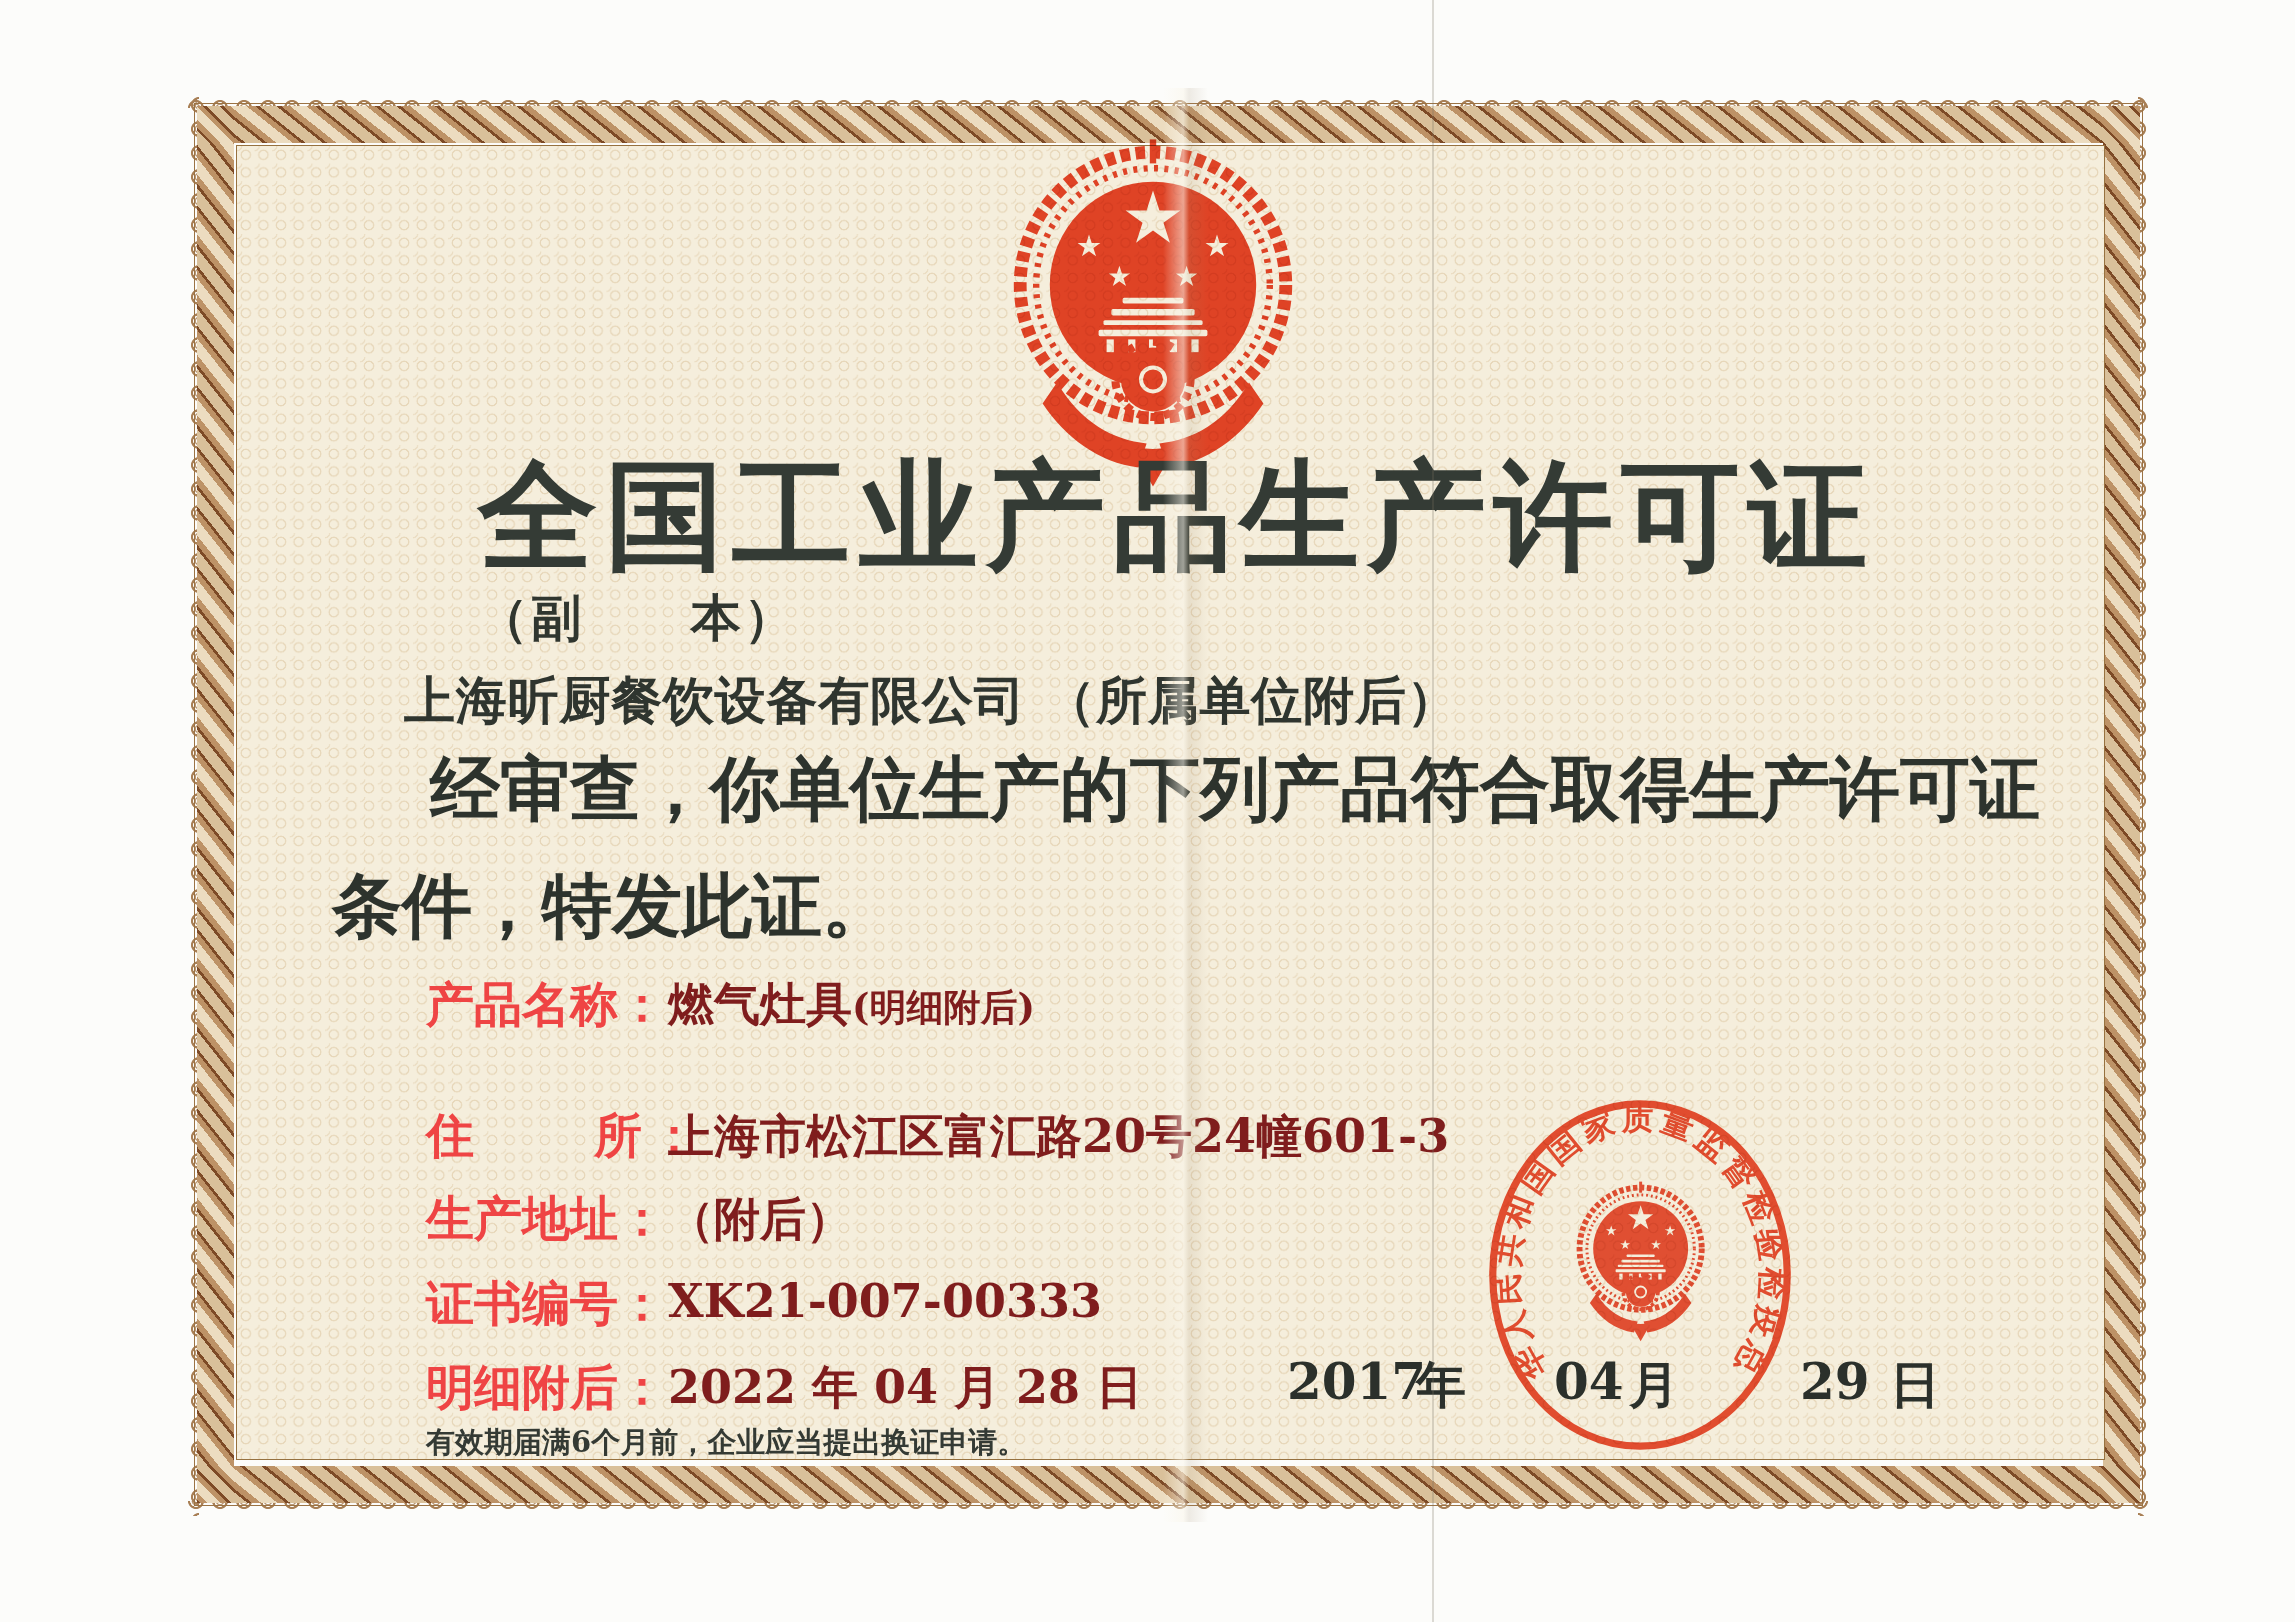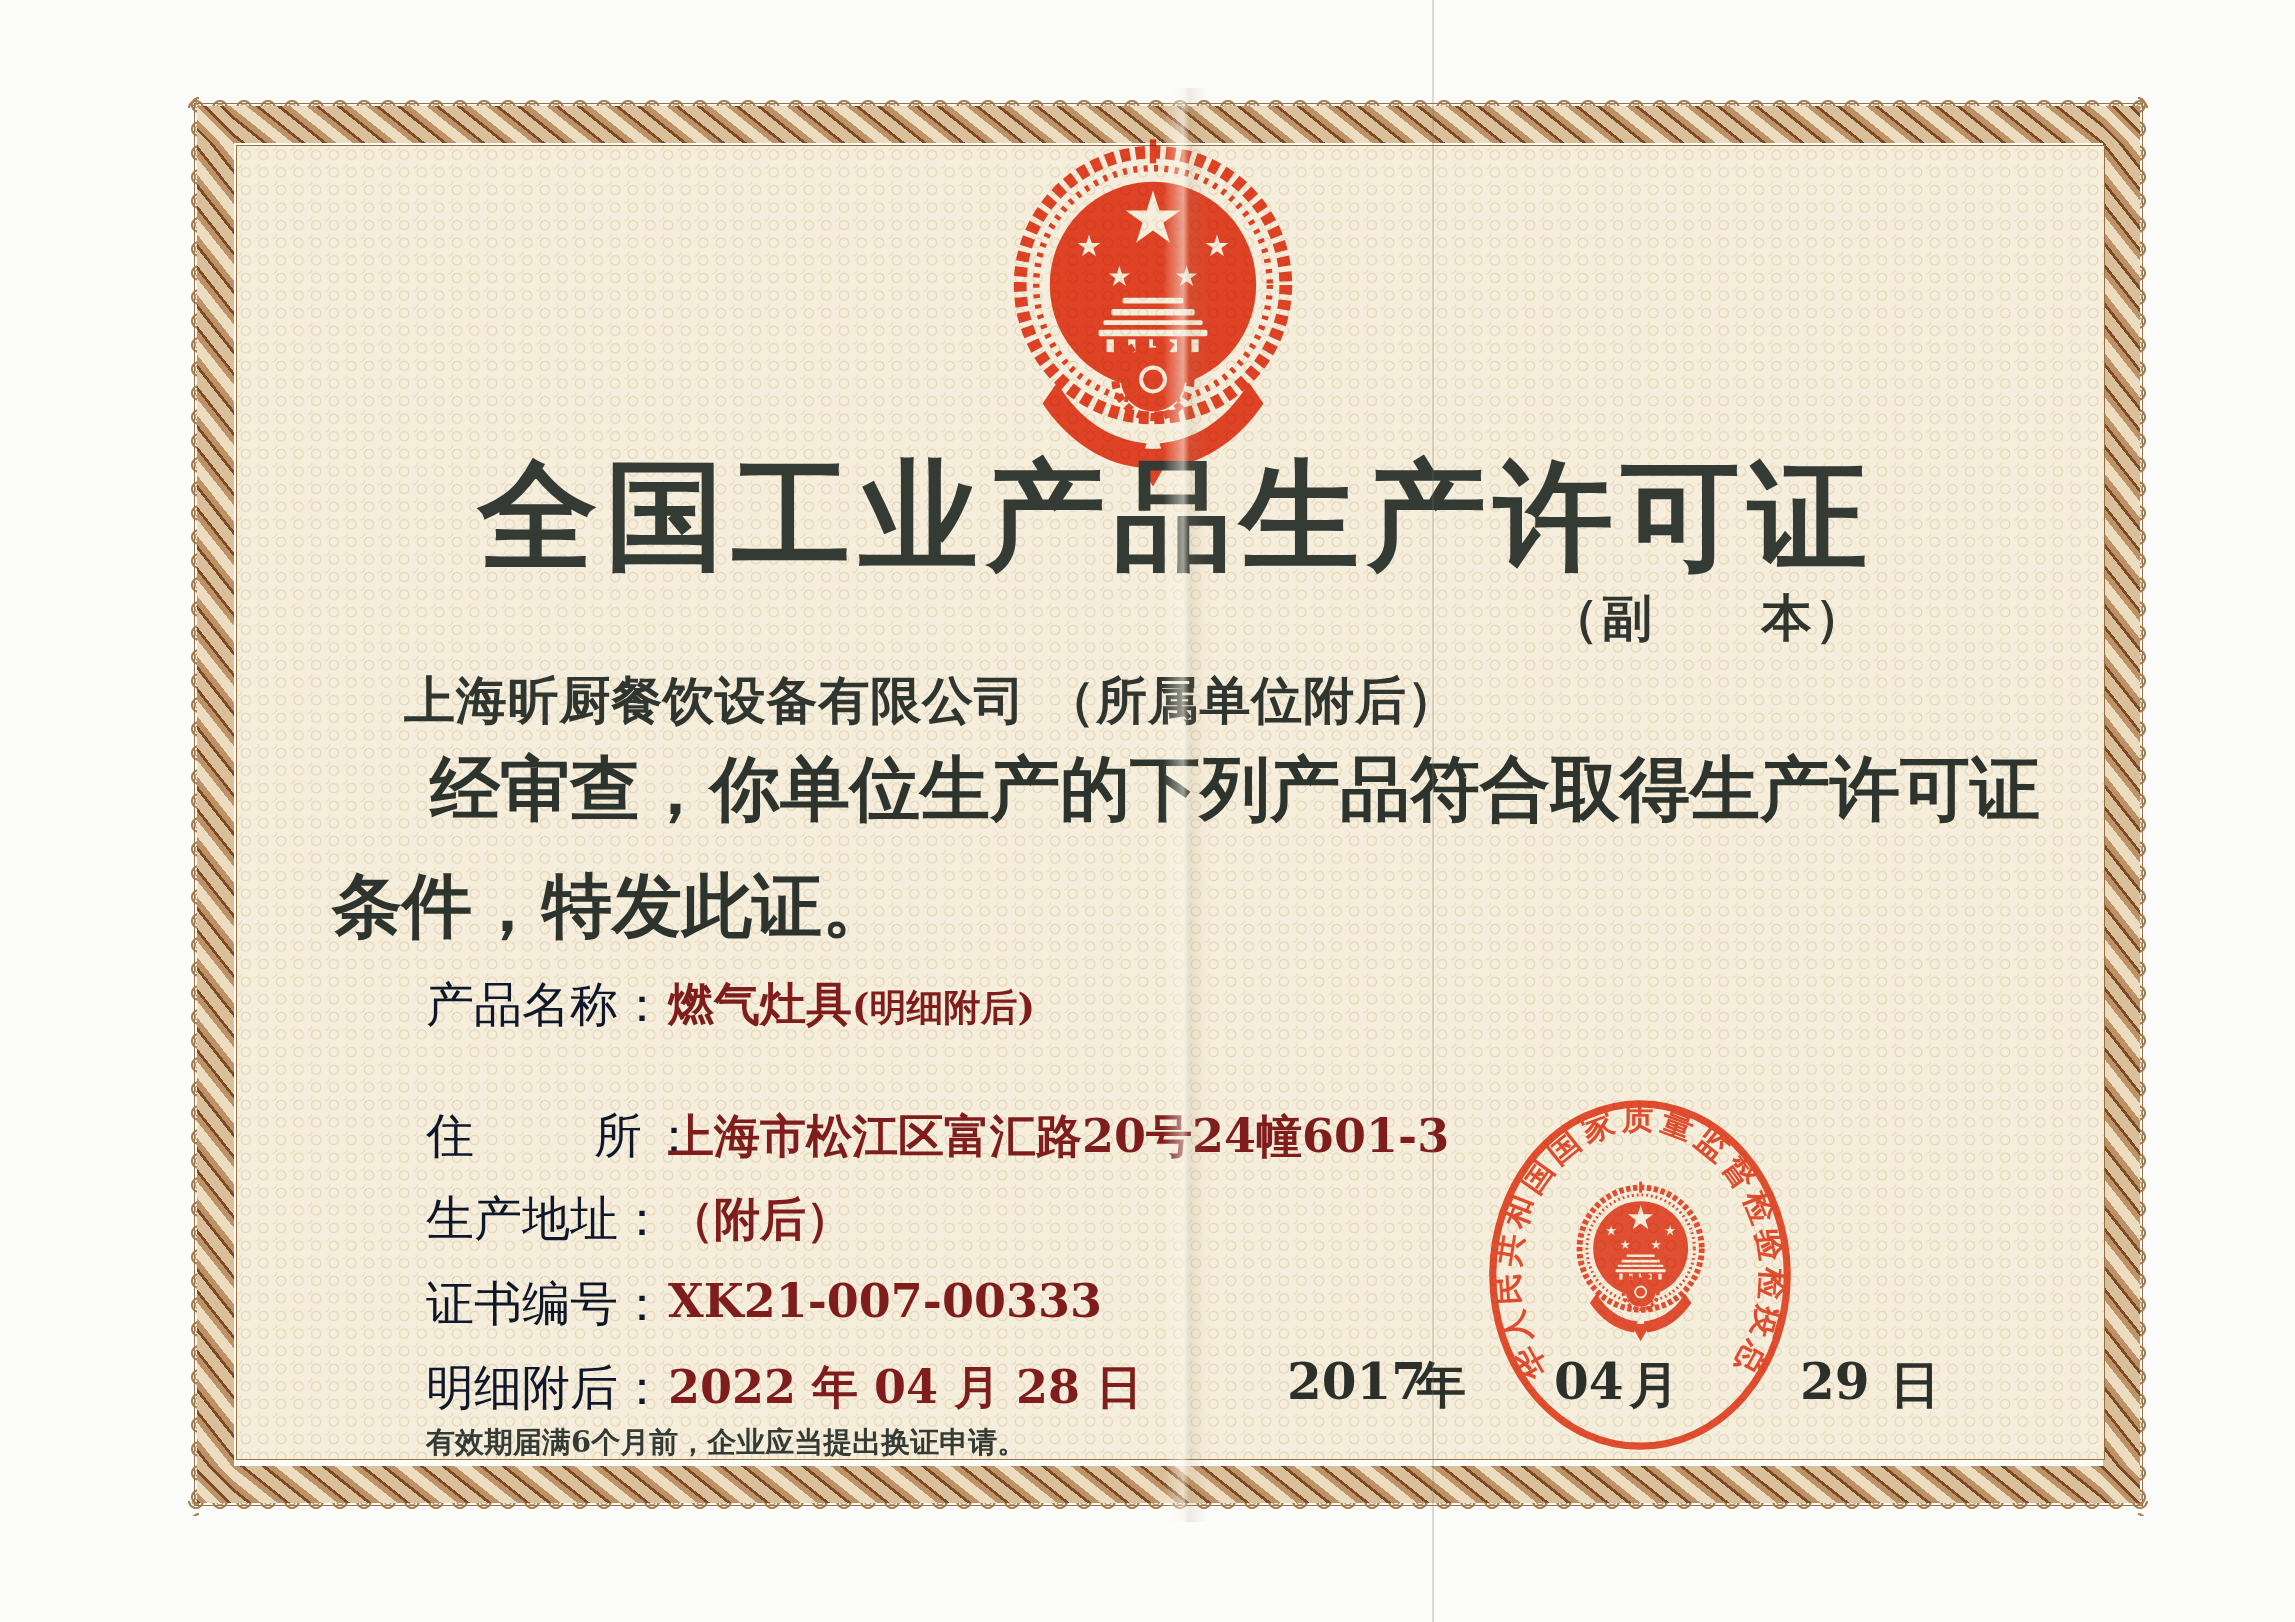--- a/index.html
+++ b/index.html
@@ -42,26 +42,26 @@
   .paper{position:absolute;inset:58px 54px 62px 58px;border:1.6px solid #96713f;
     background-color:#f5eedc;
     background-image:
       radial-gradient(circle 5.6px at 8.8px 8.8px, rgba(0,0,0,0) 3.7px, rgba(197,160,104,.30) 4px, rgba(197,160,104,.30) 5px, rgba(0,0,0,0) 5.6px),
       radial-gradient(circle 5.6px at 0px 0px, rgba(0,0,0,0) 3.7px, rgba(197,160,104,.22) 4px, rgba(197,160,104,.22) 5px, rgba(0,0,0,0) 5.6px);
     background-size:17.6px 17.6px;}
   
   .t{position:absolute;white-space:nowrap;color:#2f352f;line-height:1.12;}
   .title{left:300px;top:362px;width:1390px;text-align:center;
     font-size:119px;font-weight:700;letter-spacing:8px;color:#343b35;}
-  .subtitle{left:300px;top:503px;width:1390px;text-align:right;
+  .subtitle{left:300px;top:503px;width:1390px;text-align:left;
     font-size:50px;font-weight:600;letter-spacing:3.2px;color:#30362f;}
   .company{left:226px;top:585px;font-size:51px;font-weight:700;letter-spacing:0.8px;}
   .para1{left:252px;top:663px;font-size:70px;font-weight:700;color:#2d332d;}
   .para2{left:154px;top:780px;font-size:70px;font-weight:700;color:#2d332d;}
-  .flabel{position:absolute;left:248px;font-size:48px;font-weight:400;white-space:nowrap;color:#0f172a;}
+  .flabel{position:absolute;left:248px;font-size:48px;font-weight:700;white-space:nowrap;color:#ef4444;}
   .fvalue{position:absolute;left:490px;font-size:46px;font-weight:700;white-space:nowrap;color:#7f1d1d;}
   .spread{letter-spacing:8px;}
   .prod-note{font-size:37px;font-weight:700;}
   .small-note{left:248px;top:1339px;font-size:29px;font-weight:700;color:#343a34;}
   .date-digit,.date-unit{position:absolute;top:1265px;font-size:50px;font-weight:600;color:#2b302b;white-space:nowrap;}
   
   .emblem{position:absolute;left:831px;top:38px;width:288px;height:416px;mix-blend-mode:multiply;}
   .seal{position:absolute;left:1302px;top:1008px;width:320px;height:360px;mix-blend-mode:multiply;opacity:.93;}
   
   .crease-a{position:absolute;left:1163px;top:88px;width:45px;height:1434px;z-index:9;pointer-events:none;

